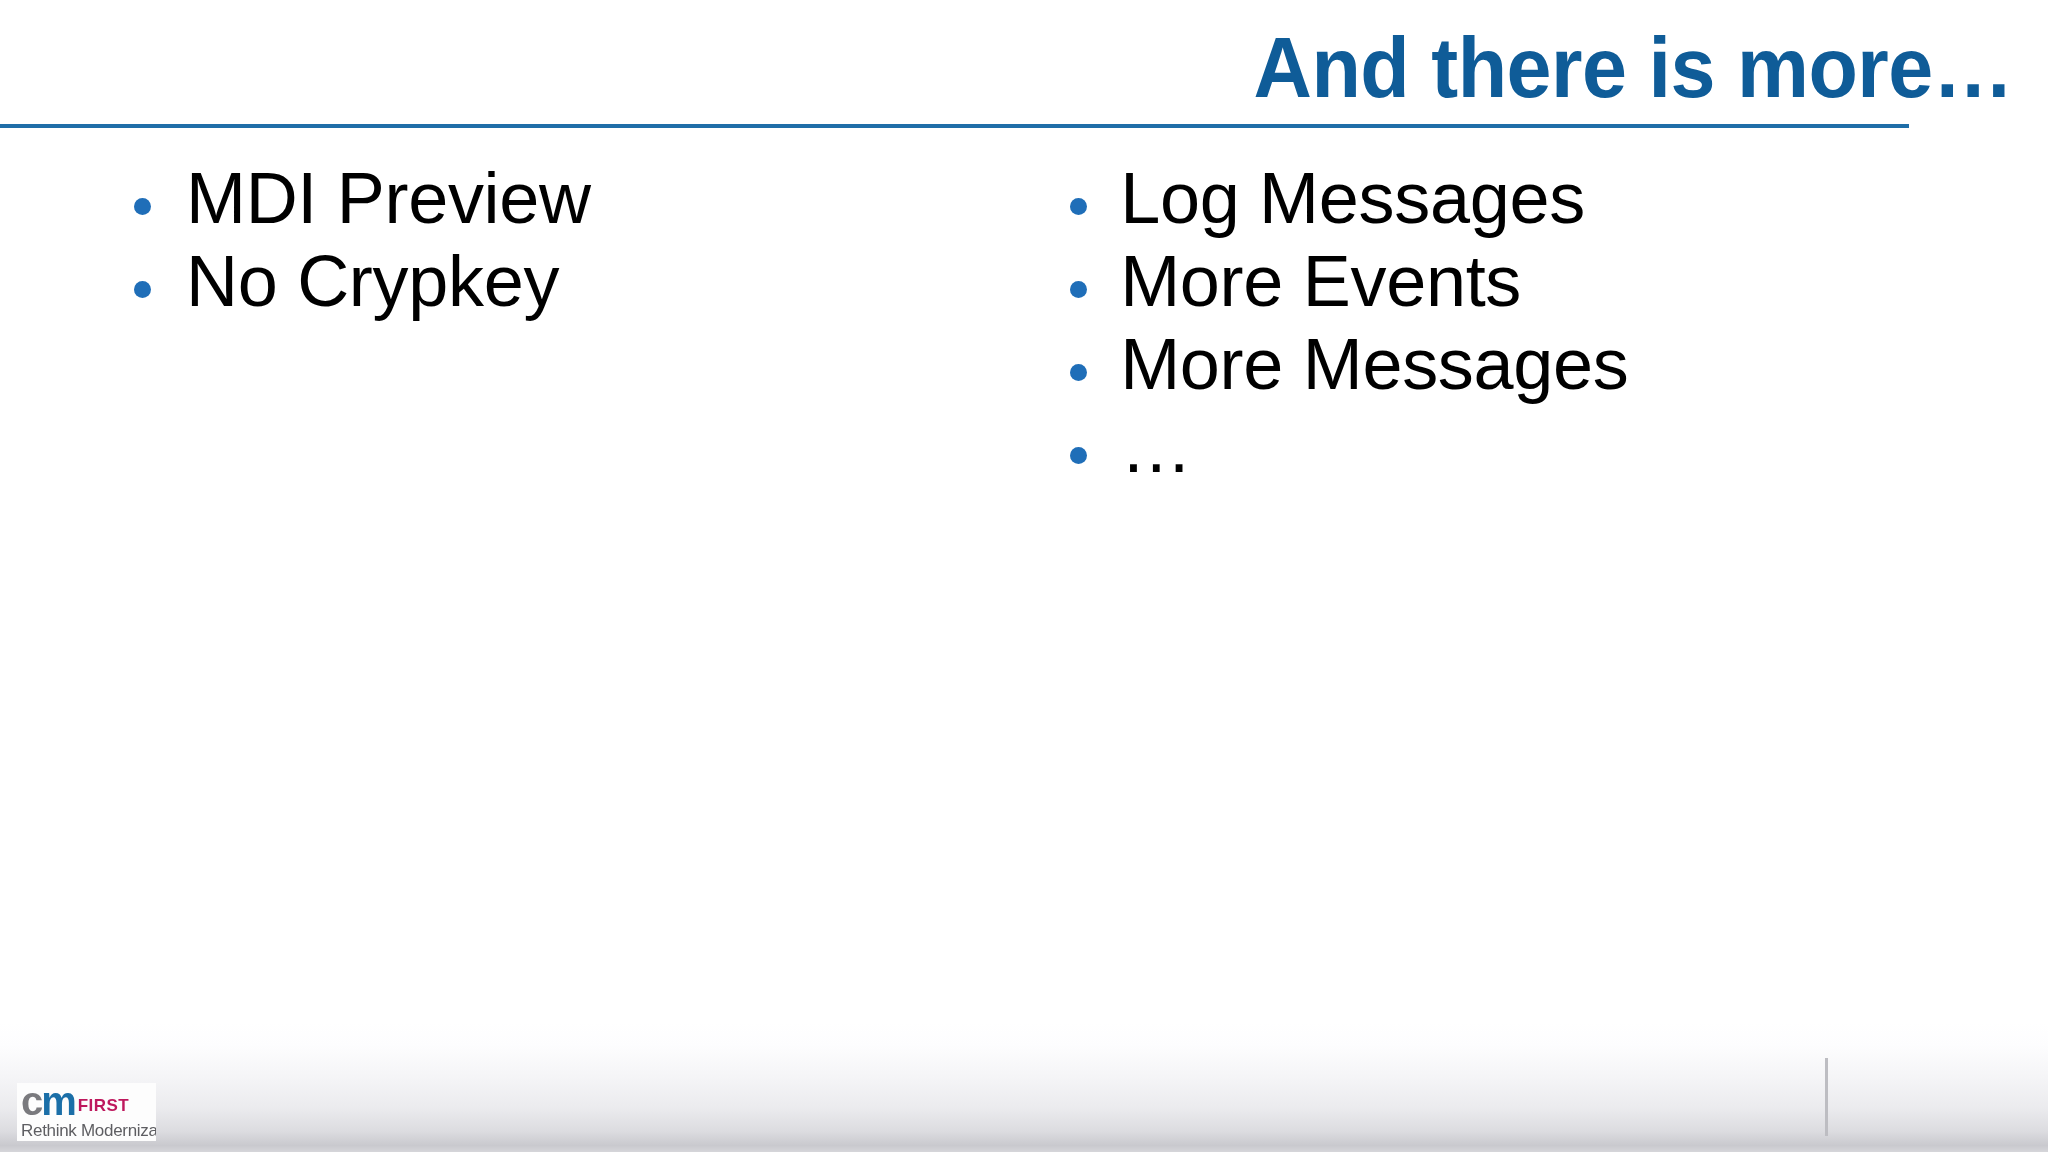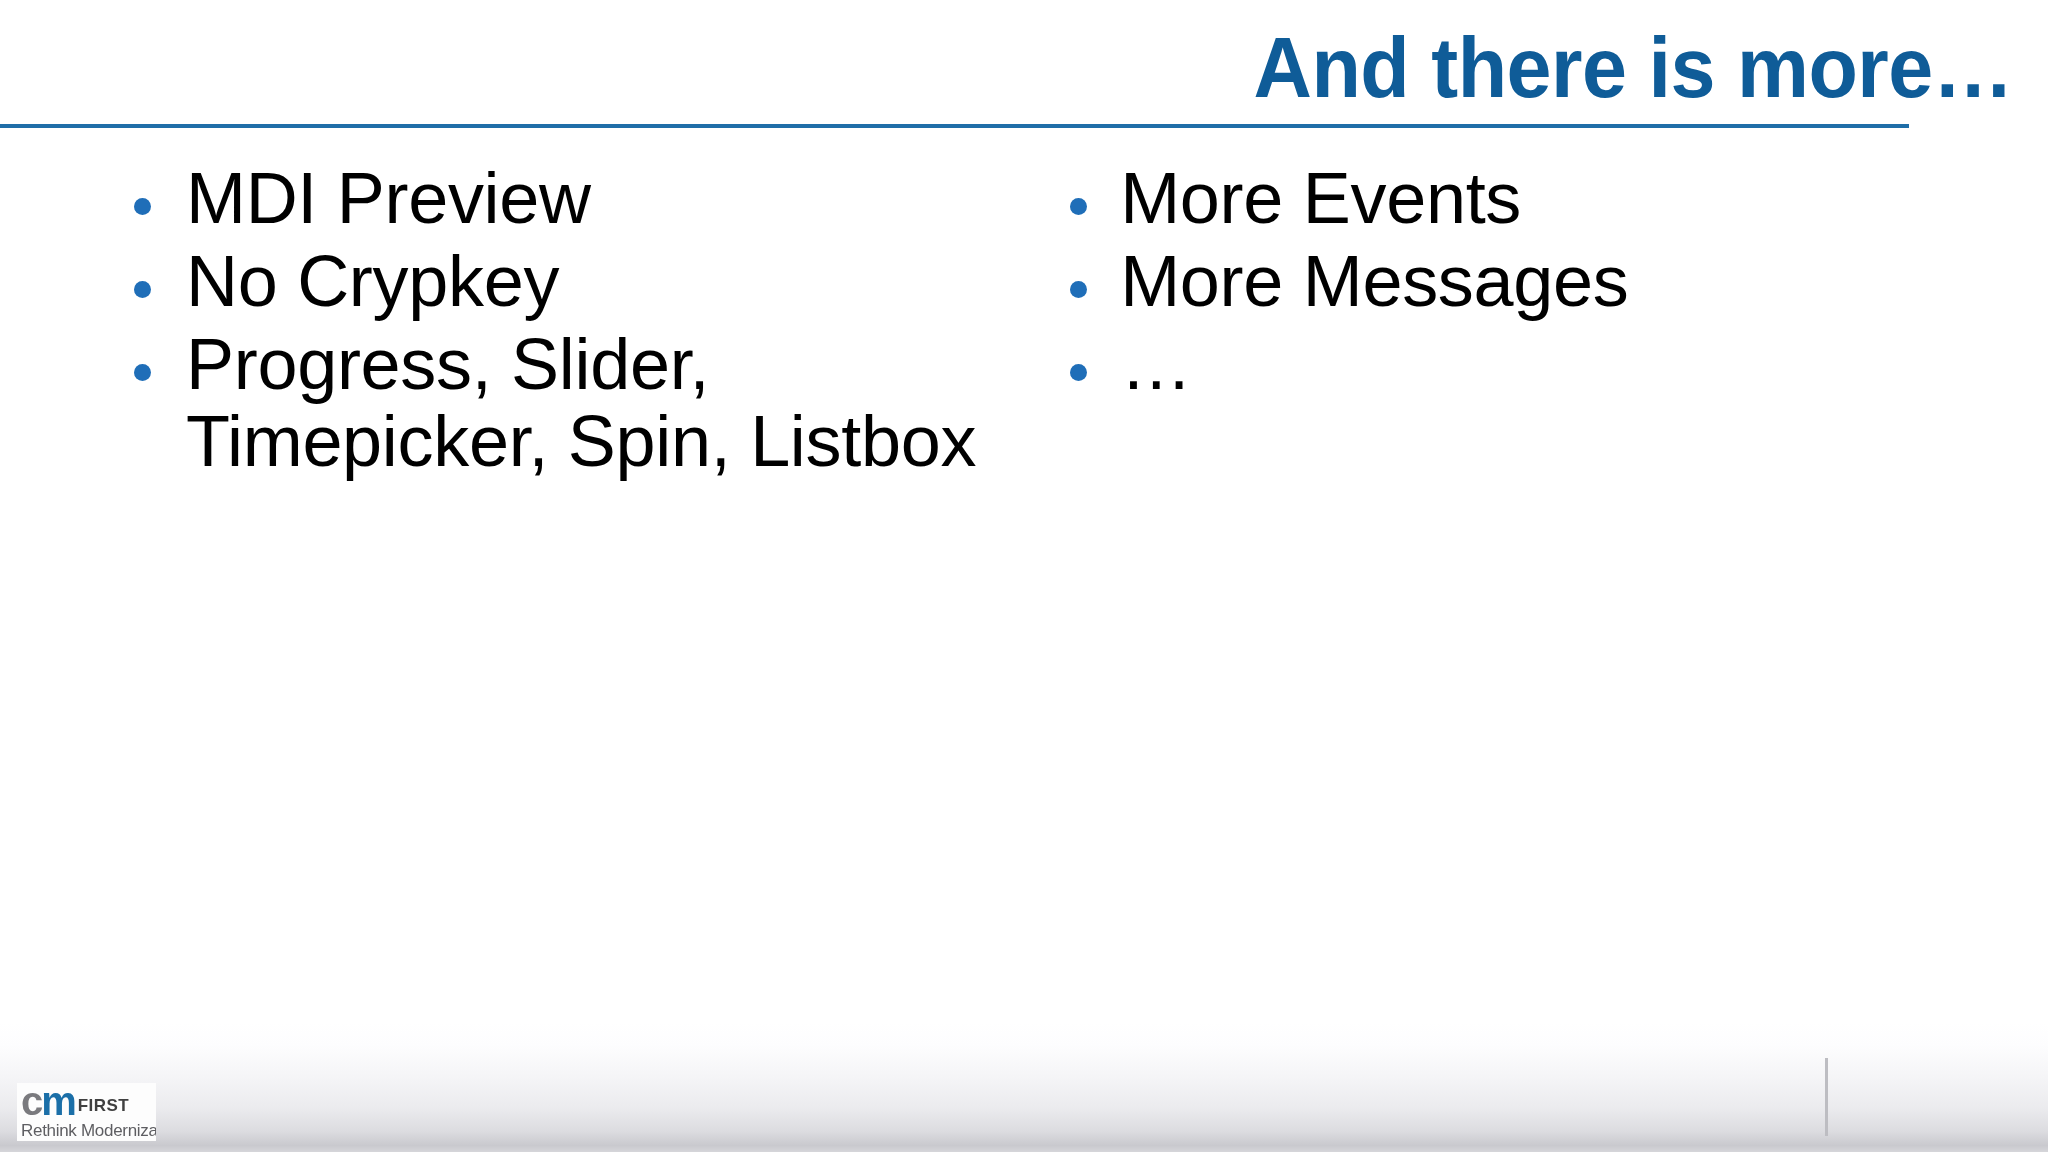--- a/index.html
+++ b/index.html
@@ -165,21 +165,21 @@
     font-family: "Liberation Sans", sans-serif;
     font-weight: bold;
     font-size: 40px;
     color: #1B6FA8;
     letter-spacing: -1px;
   }
   .logo-first {
     font-family: "Liberation Sans", sans-serif;
     font-weight: bold;
     font-size: 17px;
-    color: #404040;
+    color: #be185d;
     letter-spacing: 0.4px;
     position: relative;
     top: -4px;
     margin-left: 2px;
   }
   .logo-tag {
     position: absolute;
     left: 4px;
     top: 38px;
     font-family: "Liberation Sans", sans-serif;
@@ -204,29 +204,29 @@
     <div class="column column-left">
       <ul class="bullets">
         <li>
           <span class="dot"></span>
           <span class="bullet-text">MDI Preview</span>
         </li>
         <li>
           <span class="dot"></span>
           <span class="bullet-text">No Crypkey</span>
         </li>
-        <li>
-          <span class="dot"></span>
-          <span class="bullet-text">Progress, Slider, Timepicker, Spin, Listbox</span>
-        </li>
       </ul>
     </div>
 
     <div class="column column-right">
       <ul class="bullets">
+        <li>
+          <span class="dot"></span>
+          <span class="bullet-text">Log Messages</span>
+        </li>
         <li>
           <span class="dot"></span>
           <span class="bullet-text">More Events</span>
         </li>
         <li>
           <span class="dot"></span>
           <span class="bullet-text">More Messages</span>
         </li>
         <li>
           <span class="dot"></span>

